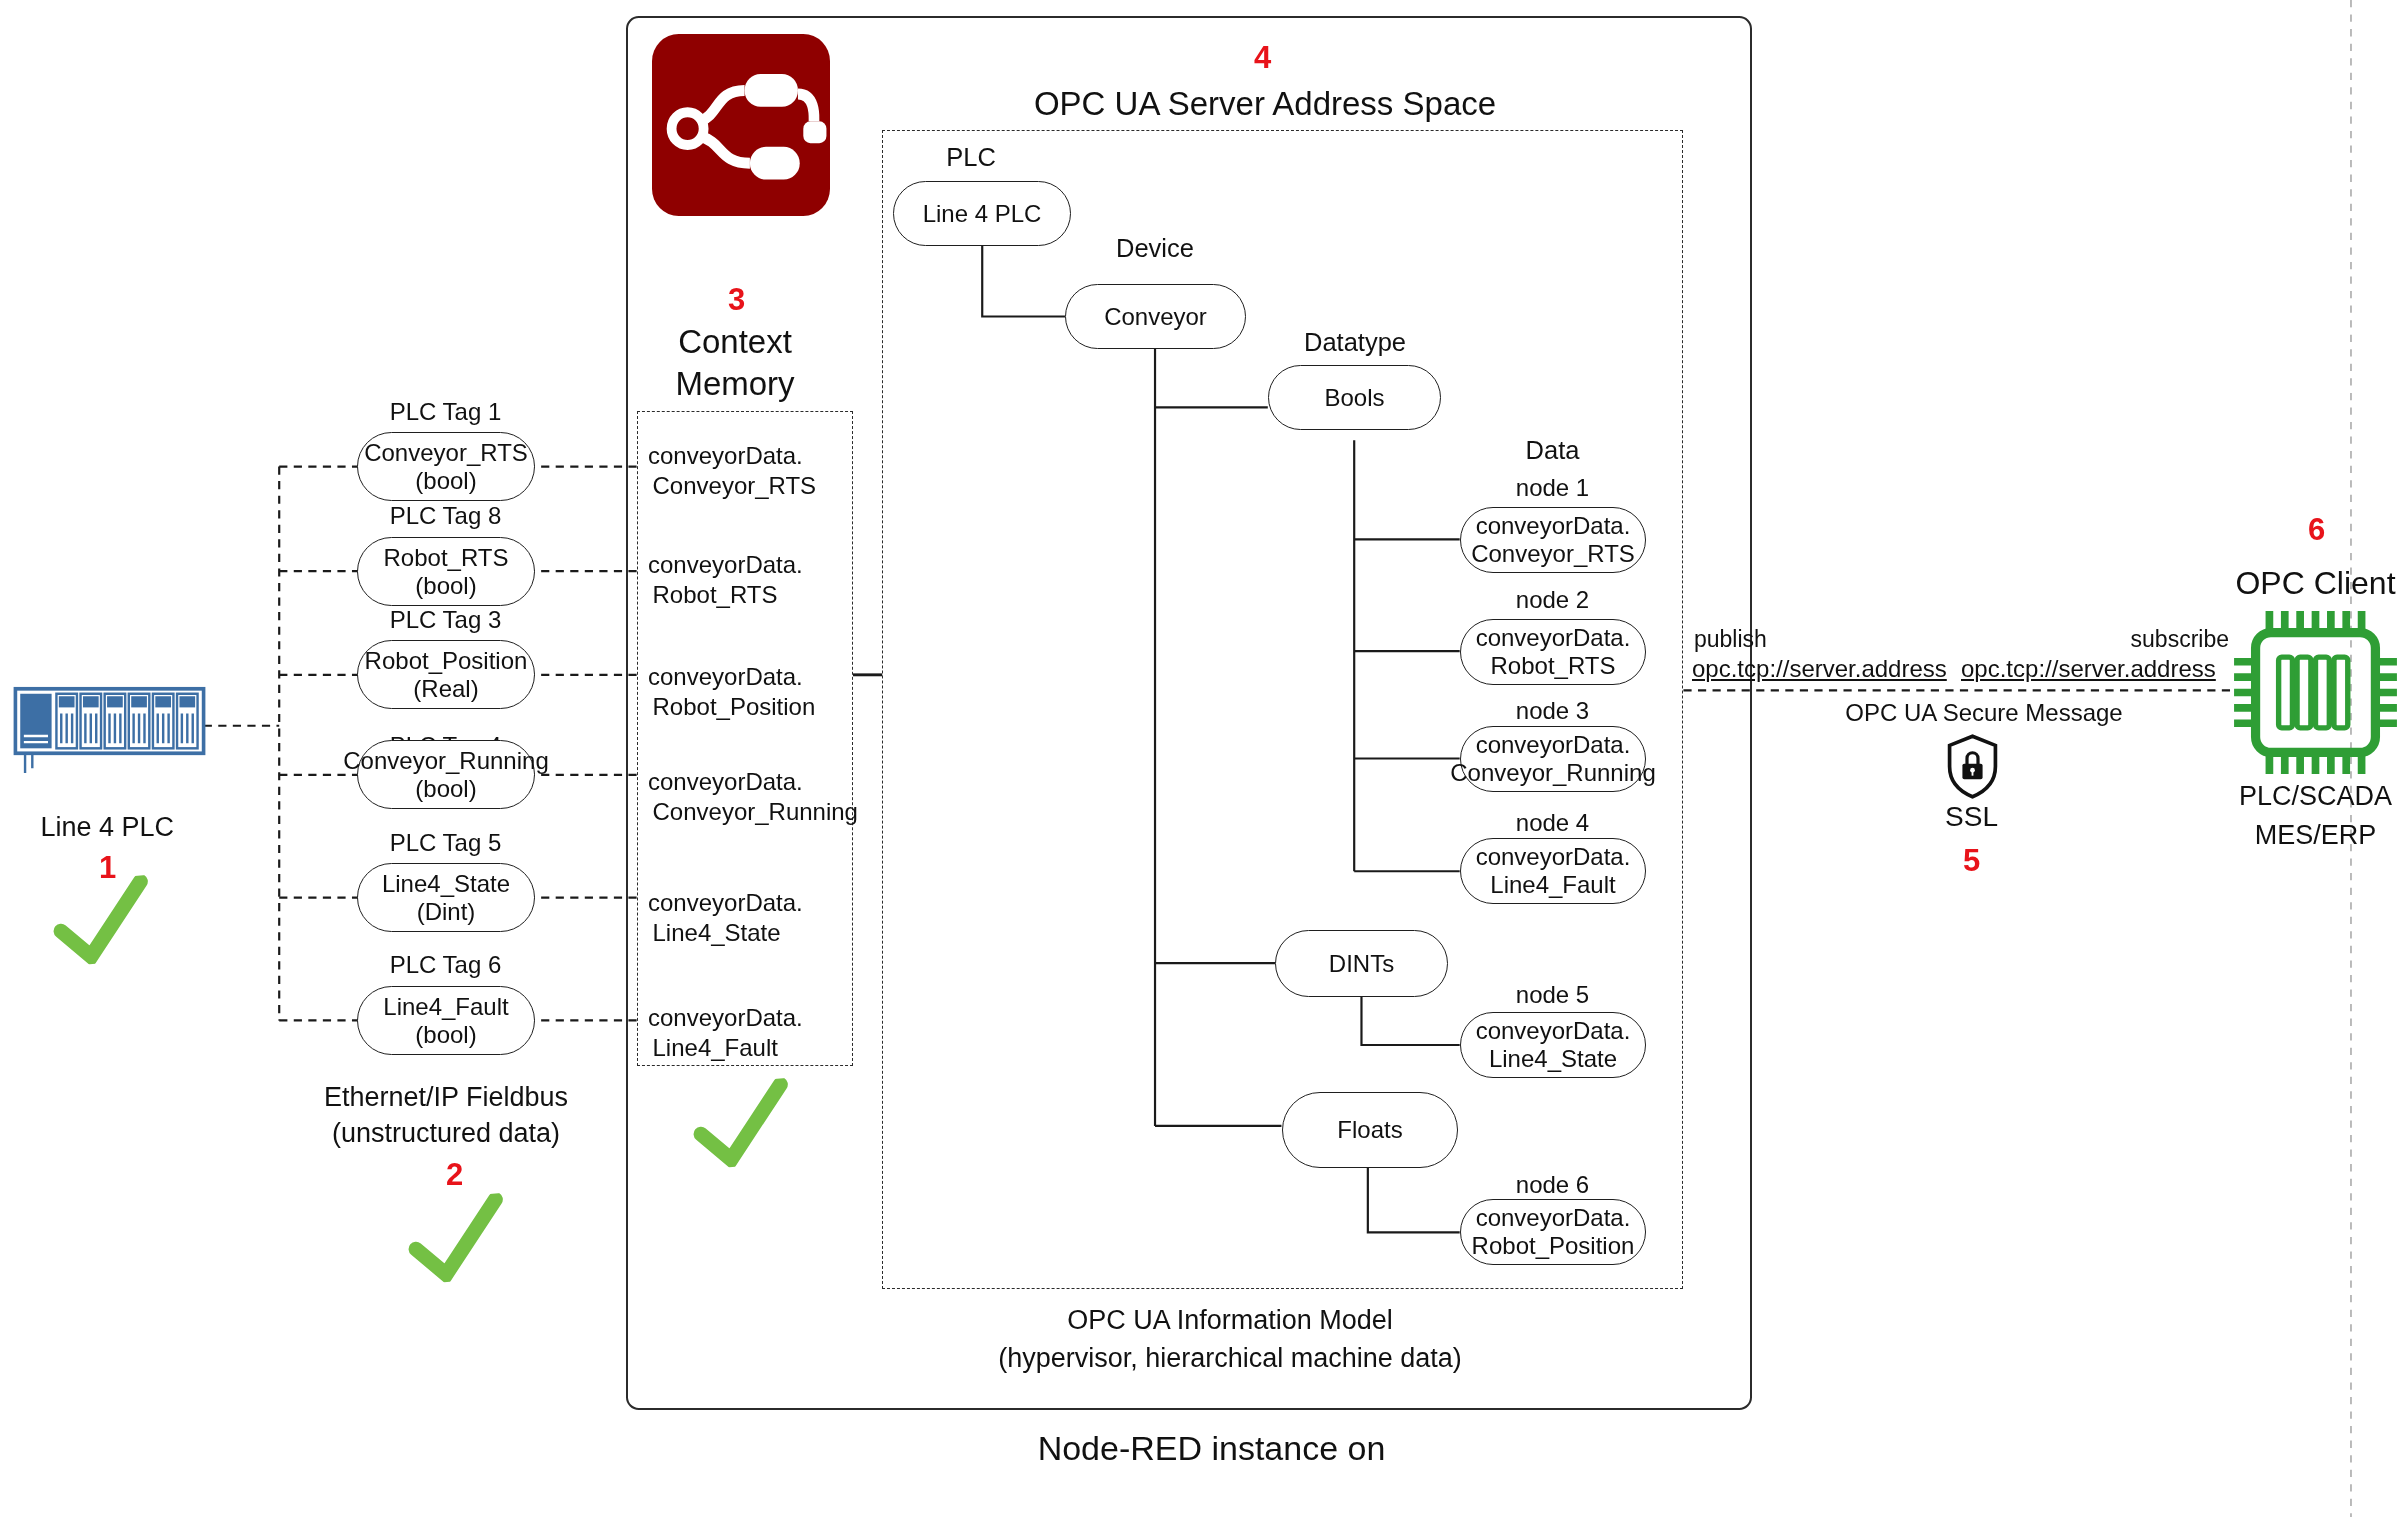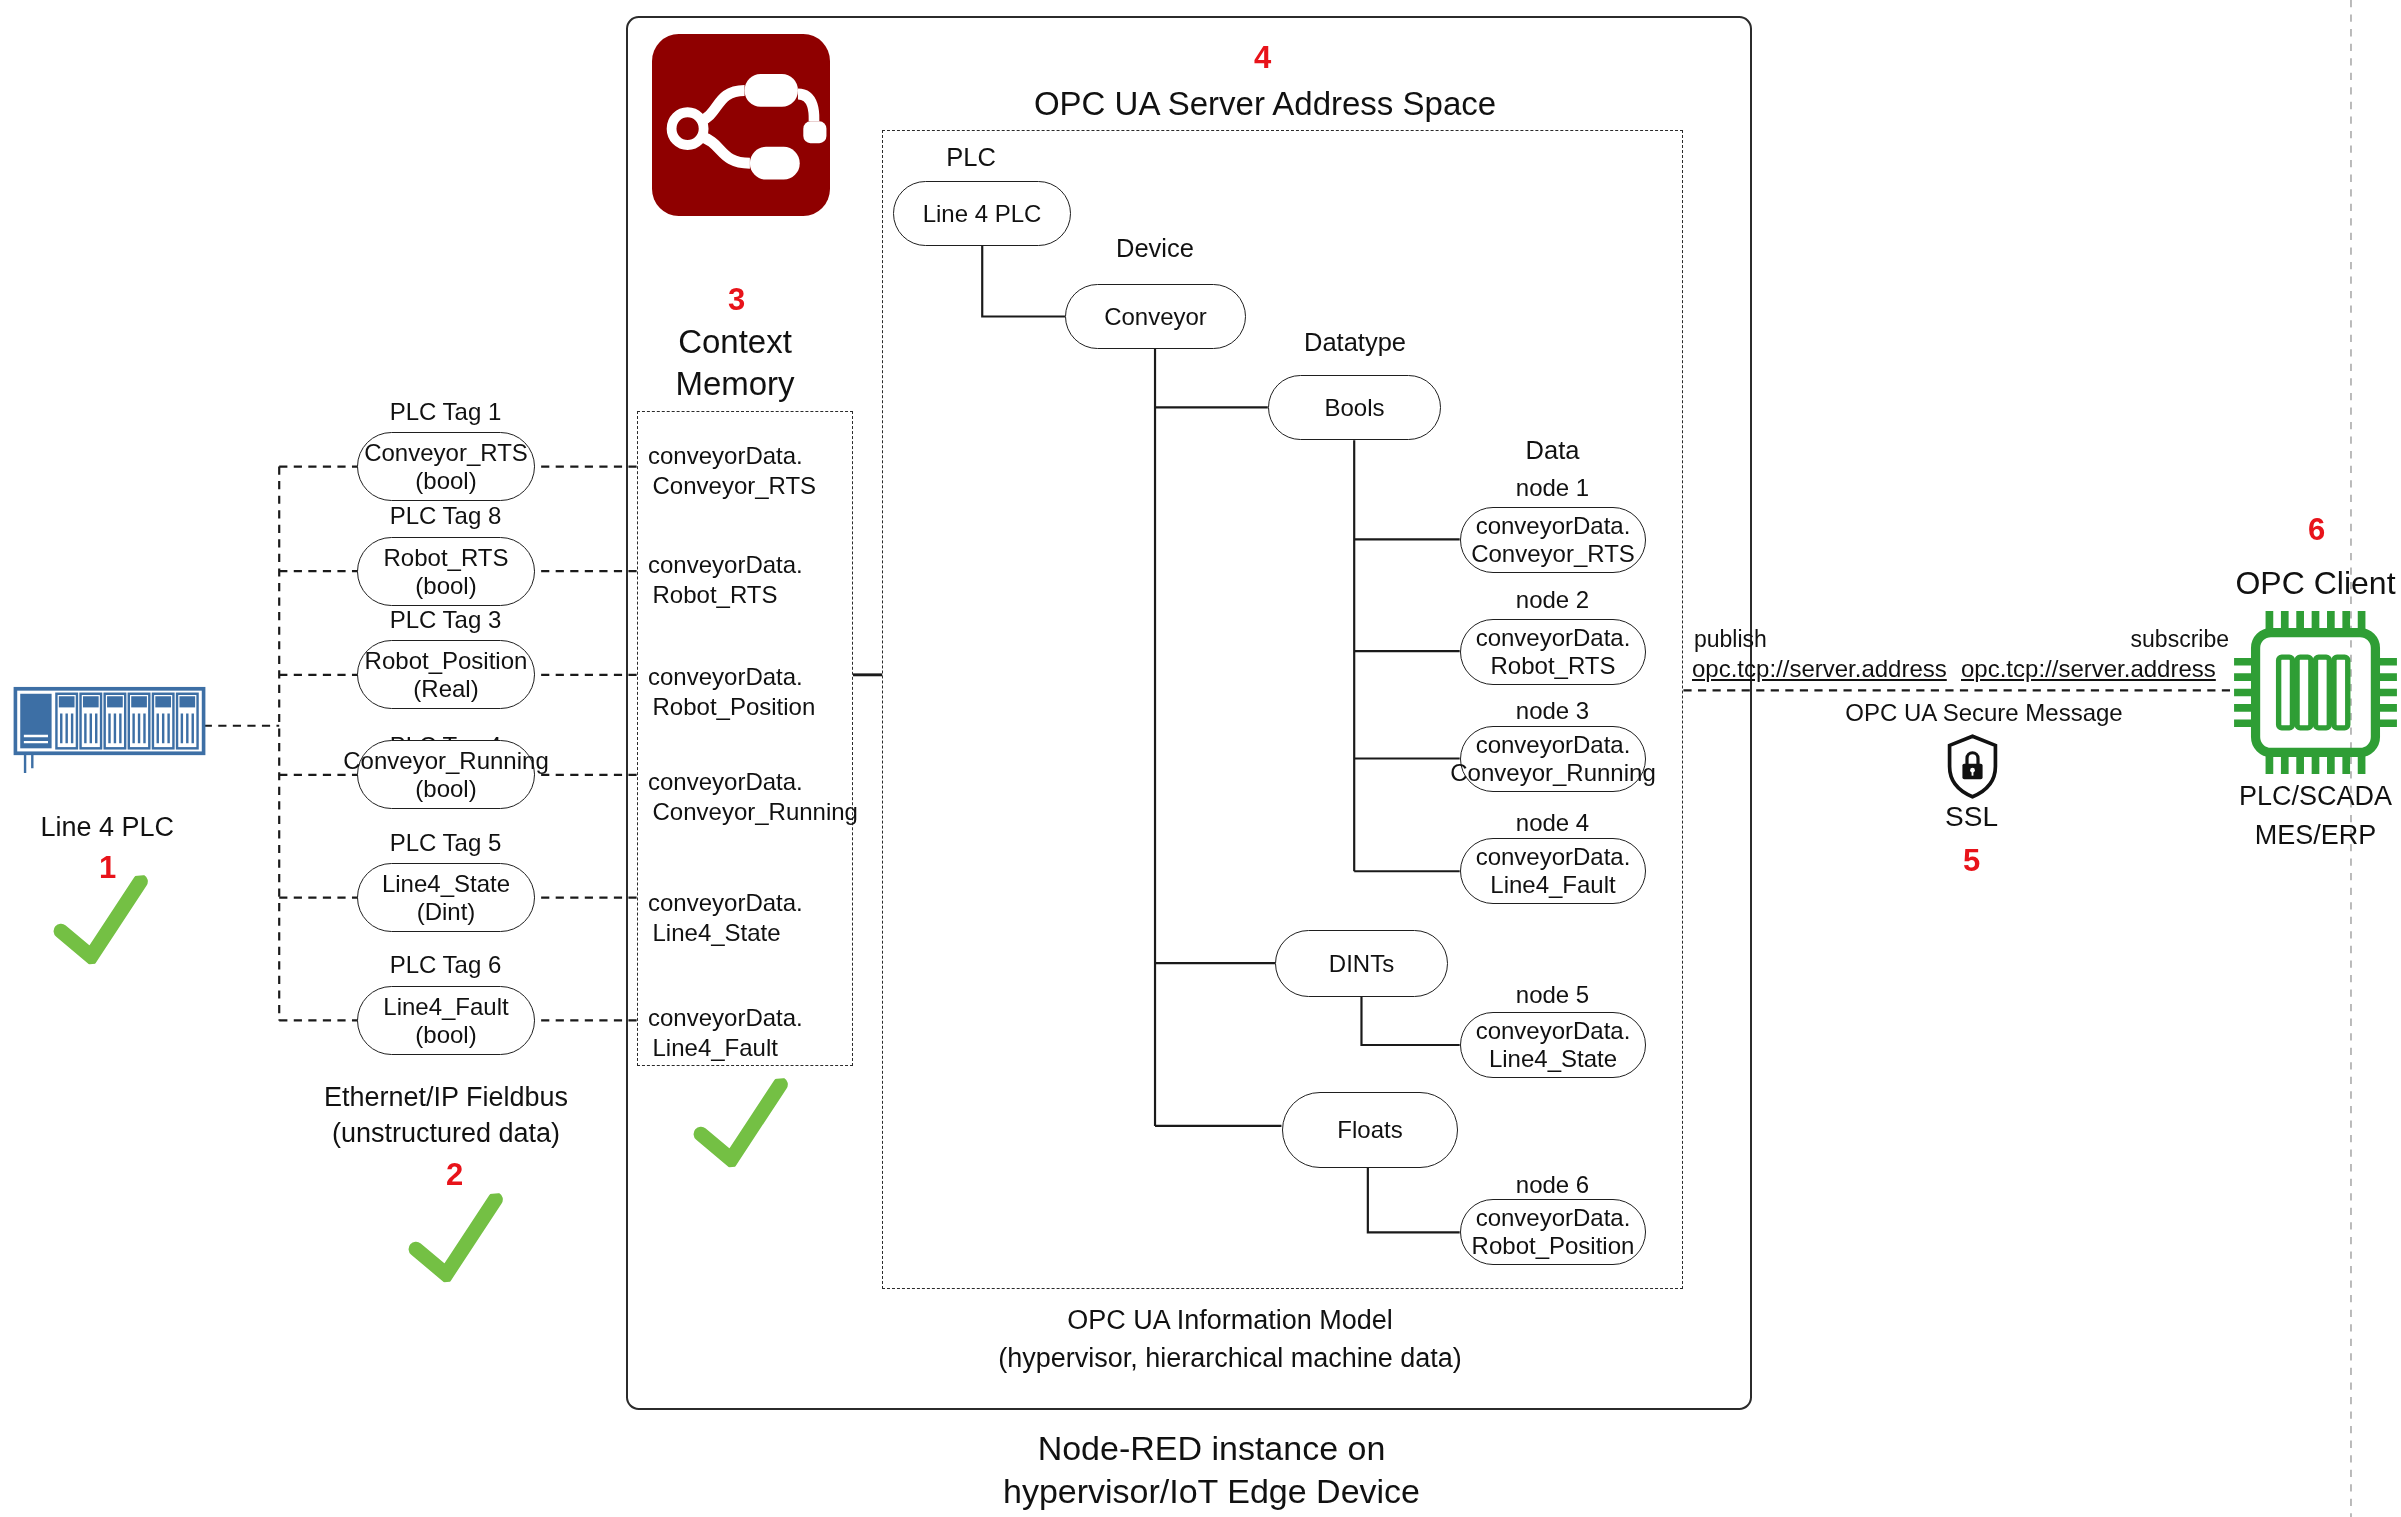--- a/index.html
+++ b/index.html
@@ -203,21 +203,21 @@
   <div class="oval" style="left:893px;top:181px;width:178px;height:65px">
     <span>Line 4 PLC</span>
   </div>
 
   <div class="lbl sect" style="left:1084px;top:233px;width:142px">Device</div>
   <div class="oval" style="left:1065px;top:284px;width:181px;height:65px">
     <span>Conveyor</span>
   </div>
 
   <div class="lbl sect" style="left:1283px;top:327px;width:144px">Datatype</div>
-  <div class="oval" style="left:1268px;top:375px;width:173px;height:65px">
+  <div class="oval" style="left:1268px;top:365px;width:173px;height:65px">
     <span>Bools</span>
   </div>
   <div class="oval" style="left:1275px;top:930px;width:173px;height:67px">
     <span>DINTs</span>
   </div>
   <div class="oval" style="left:1282px;top:1092px;width:176px;height:76px">
     <span>Floats</span>
   </div>
 
   <div class="lbl sect" style="left:1475px;top:435px;width:155px">Data</div>
@@ -250,21 +250,20 @@
   <div class="lbl" style="left:1416px;top:1171px;width:273px">node 6</div>
   <div class="oval" style="left:1460px;top:1199px;width:186px;height:66px">
     <span>conveyorData.</span>
     <span>Robot_Position</span>
   </div>
 
   <div class="lbl h30" style="left:866px;top:1304px;width:728px">OPC UA Information Model</div>
   <div class="lbl h30" style="left:866px;top:1342px;width:728px">(hypervisor, hierarchical machine data)</div>
 
   <div class="lbl h37" style="left:934px;top:1428px;width:555px">Node-RED instance on</div>
-  <div class="lbl h37" style="left:934px;top:1471px;width:555px">hypervisor/IoT Edge Device</div>
 
   <div class="lbl-left" style="left:1694px;top:626px;font-size:23px">publish</div>
   <div class="lbl-left addr" style="left:1692px;top:655px">opc.tcp://server.address</div>
   <div class="lbl-right" style="left:2043px;top:626px;width:186px;font-size:23px">subscribe</div>
   <div class="lbl-left addr" style="left:1961px;top:655px">opc.tcp://server.address</div>
 
   <div class="lbl" style="left:1802px;top:699px;width:364px">OPC UA Secure Message</div>
 
   <svg class="abs" style="left:1945px;top:733px" width="55" height="67" viewBox="0 0 60 72">
     <path d="M30 3 L55 13 V36 C55 54 42 64 30 69 C18 64 5 54 5 36 V13 Z" fill="#fff" stroke="#111" stroke-width="4"></path>

